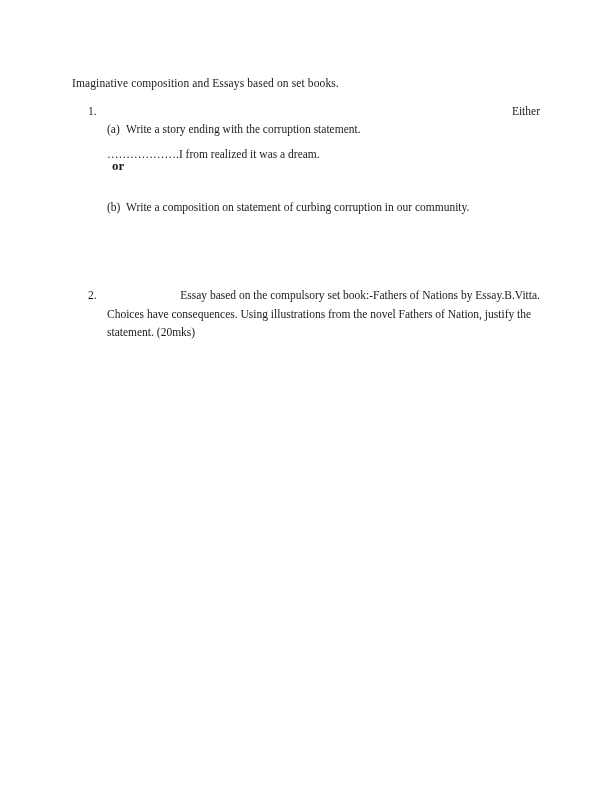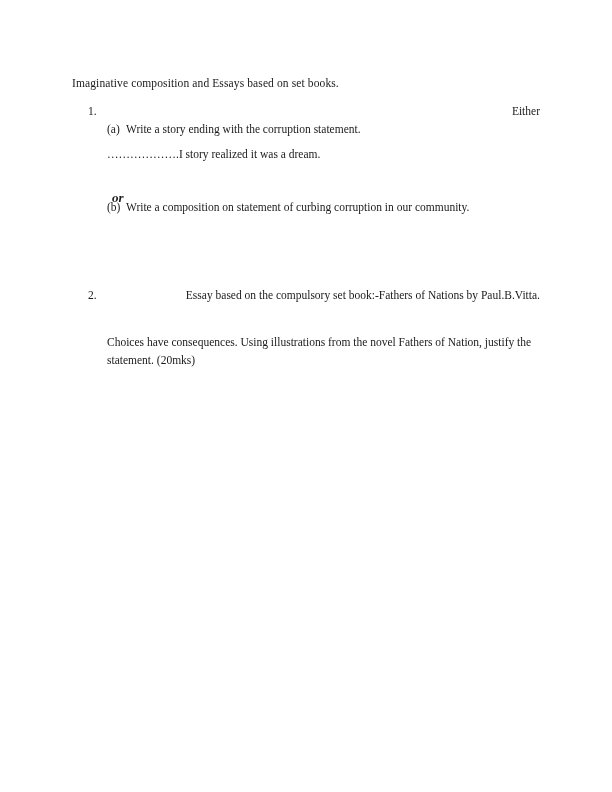--- a/index.html
+++ b/index.html
@@ -92,32 +92,31 @@
     width: 435px;
     font-size: 11.5px;
     line-height: 17px;
     white-space: pre;
   }
 
   
   .or-divider {
     position: absolute;
     left: 112px;
-    top: 176px;
+    top: 144px;
     font-size: 13px;
     line-height: 17px;
     font-weight: bold;
-    font-style: italic;
   }
 
   
   .body-para {
     position: absolute;
     left: 107px;
-    top: 320px;
+    top: 292px;
     width: 428px;
     font-size: 11.5px;
     line-height: 18px;
     text-align: left;
   }
 </style>
 </head>
 <body>
 
 <div class="page">
@@ -130,32 +129,32 @@
         <span class="q-num">1.</span>
         <span class="q-text">Either</span>
       </div>
     </div>
 
     <div class="sub-item item-a">
       <span class="sub-label">(a)</span>
       <span class="sub-text">Write a story ending with the corruption statement.</span>
     </div>
 
-    <div class="dotted-line">……………….I story realized it was a dream.</div>
+    <div class="dotted-line">……………….I from realized it was a dream.</div>
 
     <div class="or-divider">or</div>
 
     <div class="sub-item item-b">
       <span class="sub-label">(b)</span>
       <span class="sub-text">Write a composition on statement of curbing corruption in our community.</span>
     </div>
 
     <div class="question q2">
       <div class="q-row">
         <span class="q-num">2.</span>
-        <span class="q-text">Essay based on the compulsory set book:-Fathers of Nations by Paul.B.Vitta.</span>
+        <span class="q-text">Essay based on the compulsory set book:-Fathers of Nations by Essay.B.Vitta.</span>
       </div>
     </div>
 
     <div class="body-para">Choices have consequences. Using illustrations from the novel Fathers of Nation, justify the statement. (20mks)</div>
 
   </div>
 </div>
 
 </body></html>

